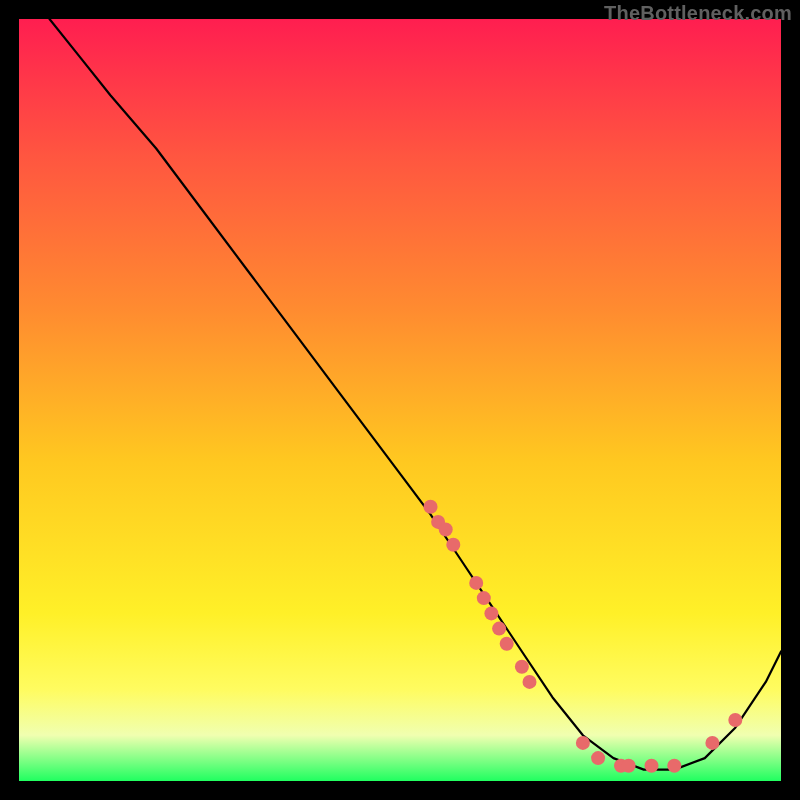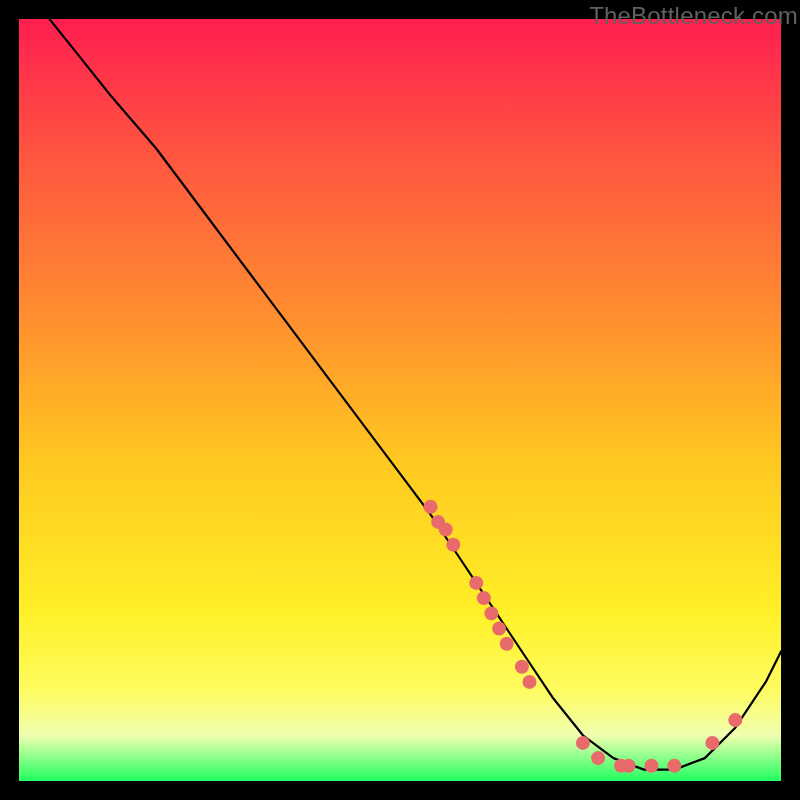--- a/index.html
+++ b/index.html
@@ -24,24 +24,24 @@
       #ffc820 58%,
       #fff028 78%,
       #fffc60 88%,
       #f0ffb0 94%,
       #20ff60 100%
     );
   }
   .watermark {
     position: absolute;
     top: 2px;
-    right: 2px;
+    right: 8px;
     color: #606060;
-    font-size: 24px;
-    font-weight: 400;
+    font-size: 20px;
+    font-weight: 700;
     letter-spacing: 0.2px;
   }
   svg.plot {
     position: absolute;
     left: 0;
     top: 0;
     width: 762px;
     height: 762px;
   }
   .curve {

